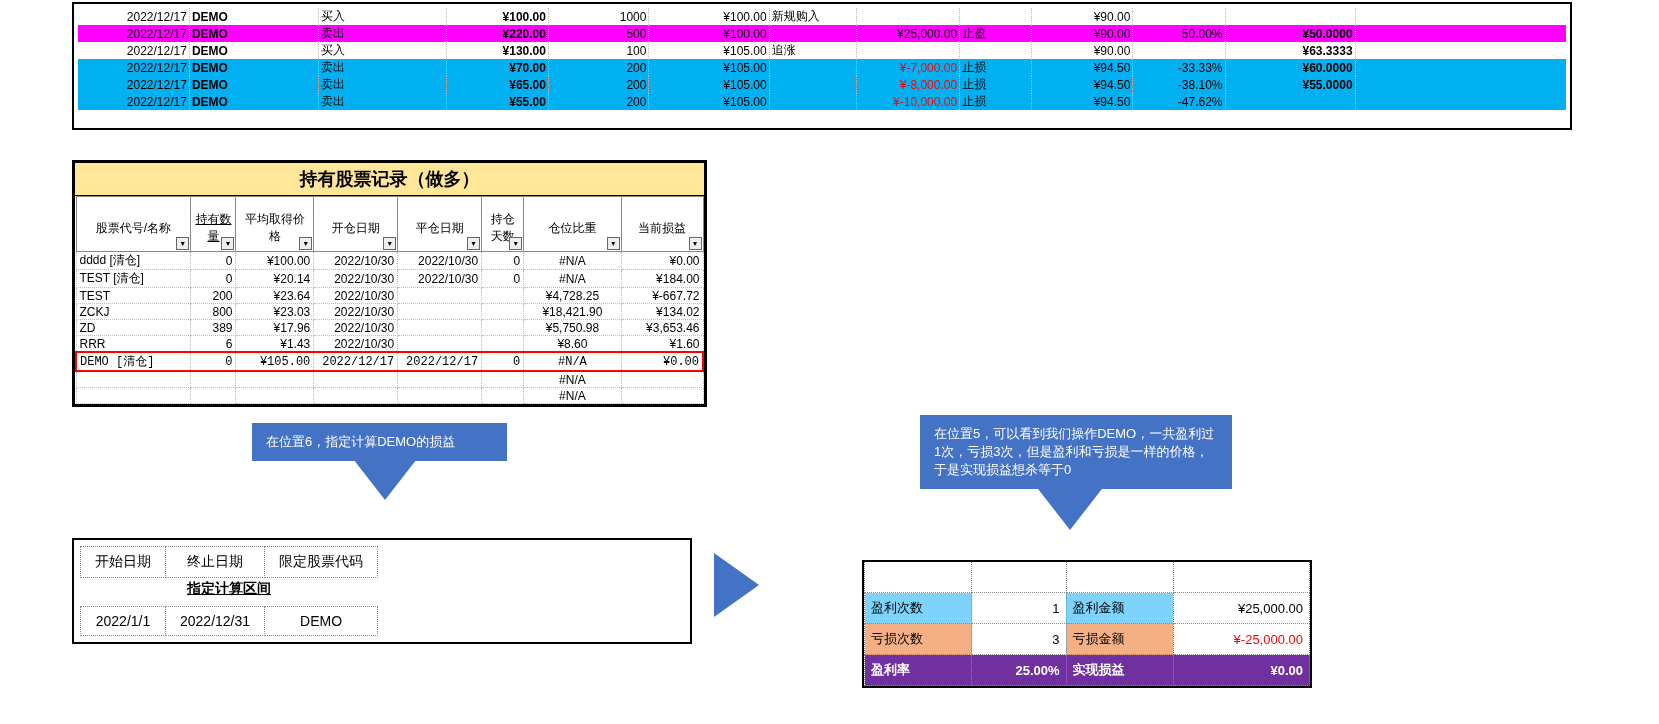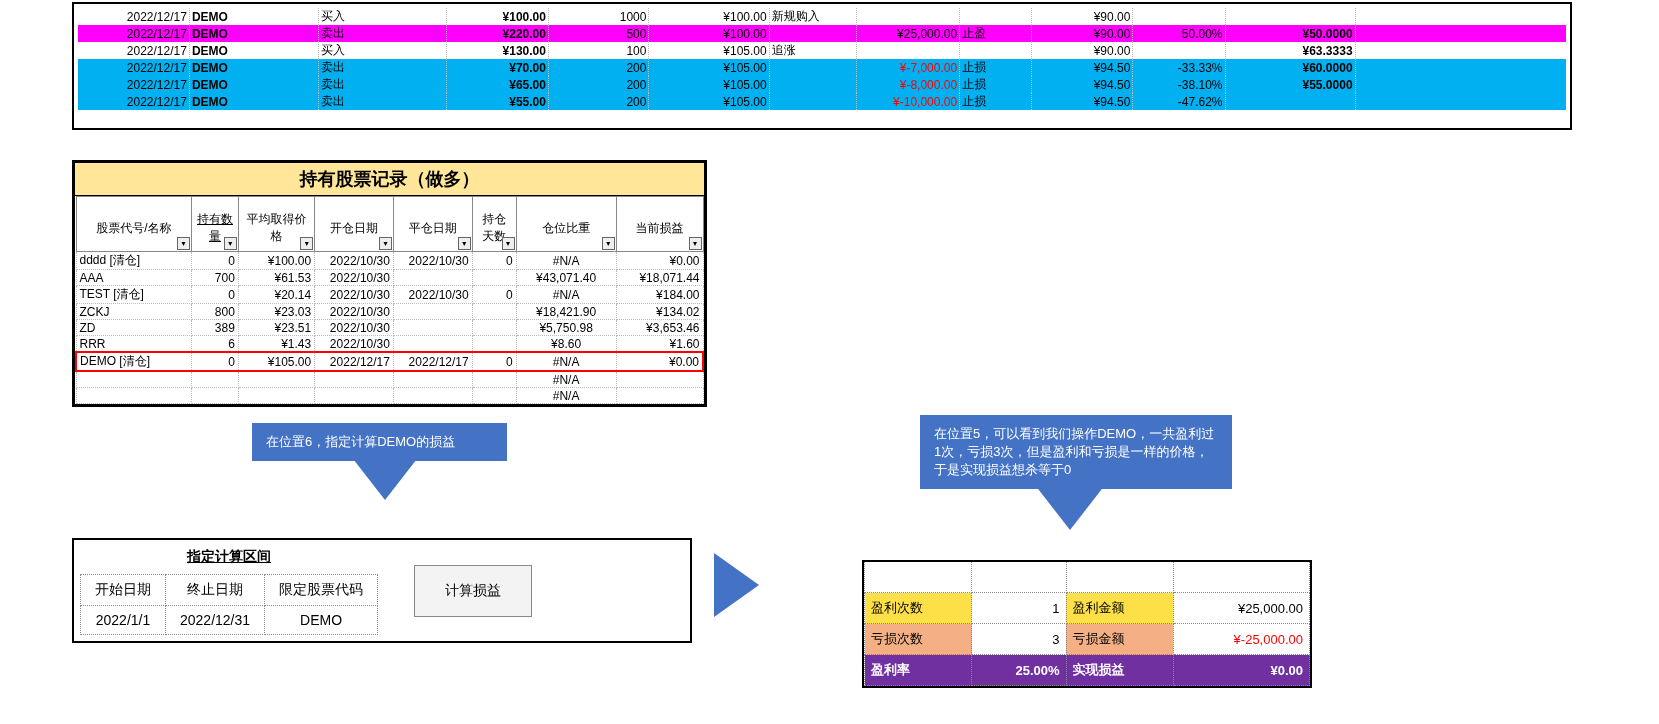--- a/index.html
+++ b/index.html
@@ -89,20 +89,21 @@
     border-top: 1px dotted #bbb;
     border-bottom: 1px dotted #bbb;
     padding: 0 3px;
     height: 15px;
     white-space: nowrap;
   }
   .hold-table tbody tr:first-child td { border-top: 1px solid #000; }
   .demo-row td {
     border-top: 2px solid #ff0000 !important;
     border-bottom: 2px solid #ff0000 !important;
+    font-family: Liberation Mono, monospace;
   }
   .demo-row td:first-child { border-left: 2px solid #ff0000 !important; }
   .demo-row td:last-child  { border-right: 2px solid #ff0000 !important; }
   .td-center { text-align: center; }
 
   
   .callout {
     position: absolute;
     background: #4472c4;
     color: #fff;
@@ -199,21 +200,21 @@
     border-collapse: collapse;
     width: 100%;
     font-size: 13px;
   }
   .stats-table td {
     border: 1px dotted #888;
     padding: 4px 6px;
     height: 22px;
     white-space: nowrap;
   }
-  .bg-green { background: #fde047; }
+  .bg-green { background: #7dd3fc; }
   .bg-orange { background: #f4b084; }
   .bg-purple { background: #7030a0; color: #fff; font-weight: bold; }
   .bg-purple2 { background: #7030a0; color: #fff; font-weight: bold; }
   .bold { font-weight: bold; }
   .stats-table tr:first-child td { border-top:none; }
 </style>
 </head>
 <body>
 
 <div class="wrap1">
@@ -333,53 +334,53 @@
           <td class="td-l">dddd [清仓]</td>
           <td class="td-r">0</td>
           <td class="td-r">¥100.00</td>
           <td class="td-r">2022/10/30</td>
           <td class="td-r">2022/10/30</td>
           <td class="td-r">0</td>
           <td class="td-center">#N/A</td>
           <td class="td-r">¥0.00</td>
         </tr>
         <tr>
-          <td class="td-l">AAA</td>
-          <td class="td-r">700</td>
-          <td class="td-r">¥61.53</td>
-          <td class="td-r">2022/10/30</td>
-          <td class="td-r"></td>
-          <td class="td-r"></td>
-          <td class="td-center">¥43,071.40</td>
-          <td class="td-r">¥18,071.44</td>
-        </tr>
-        <tr>
           <td class="td-l">TEST [清仓]</td>
           <td class="td-r">0</td>
           <td class="td-r">¥20.14</td>
           <td class="td-r">2022/10/30</td>
           <td class="td-r">2022/10/30</td>
           <td class="td-r">0</td>
           <td class="td-center">#N/A</td>
           <td class="td-r">¥184.00</td>
+        </tr>
+        <tr>
+          <td class="td-l">TEST</td>
+          <td class="td-r">200</td>
+          <td class="td-r">¥23.64</td>
+          <td class="td-r">2022/10/30</td>
+          <td class="td-r"></td>
+          <td class="td-r"></td>
+          <td class="td-center">¥4,728.25</td>
+          <td class="td-r">¥-667.72</td>
         </tr>
         <tr>
           <td class="td-l">ZCKJ</td>
           <td class="td-r">800</td>
           <td class="td-r">¥23.03</td>
           <td class="td-r">2022/10/30</td>
           <td class="td-r"></td>
           <td class="td-r"></td>
           <td class="td-center">¥18,421.90</td>
           <td class="td-r">¥134.02</td>
         </tr>
         <tr>
           <td class="td-l">ZD</td>
           <td class="td-r">389</td>
-          <td class="td-r">¥23.51</td>
+          <td class="td-r">¥17.96</td>
           <td class="td-r">2022/10/30</td>
           <td class="td-r"></td>
           <td class="td-r"></td>
           <td class="td-center">¥5,750.98</td>
           <td class="td-r">¥3,653.46</td>
         </tr>
         <tr>
           <td class="td-l">RRR</td>
           <td class="td-r">6</td>
           <td class="td-r">¥1.43</td>
@@ -426,35 +427,34 @@
 <div class="callout callout1">在位置6，指定计算DEMO的损益</div>
 <div class="callout-arrow-down callout1-arrow"></div>
 
 <div class="callout callout2">在位置5，可以看到我们操作DEMO，一共盈利过1次，亏损3次，但是盈利和亏损是一样的价格，于是实现损益想杀等于0</div>
 <div class="callout-arrow-down callout2-arrow"></div>
 
 <div class="wrap3">
   <table class="range-table">
     <tbody>
         <tr>
-          <th class="title" colspan="3">指定计算区间</th>
-        </tr>
-    <tr>
       <th class="hcell">开始日期</th>
       <th class="hcell">终止日期</th>
       <th class="hcell">限定股票代码</th>
     </tr>
+    <tr>
+          <th class="title" colspan="3">指定计算区间</th>
+        </tr>
     <tr>
       <td>2022/1/1</td>
       <td>2022/12/31</td>
       <td>DEMO</td>
     </tr>
   </tbody>
     </table>
-  <div class="calc-btn">计算损益</div>
 </div>
 
 <div class="big-arrow">
   <div class="shaft"></div>
     <div class="head"></div>
 </div>
 
 <div class="wrap4">
   <table class="stats-table">
     <tbody>

